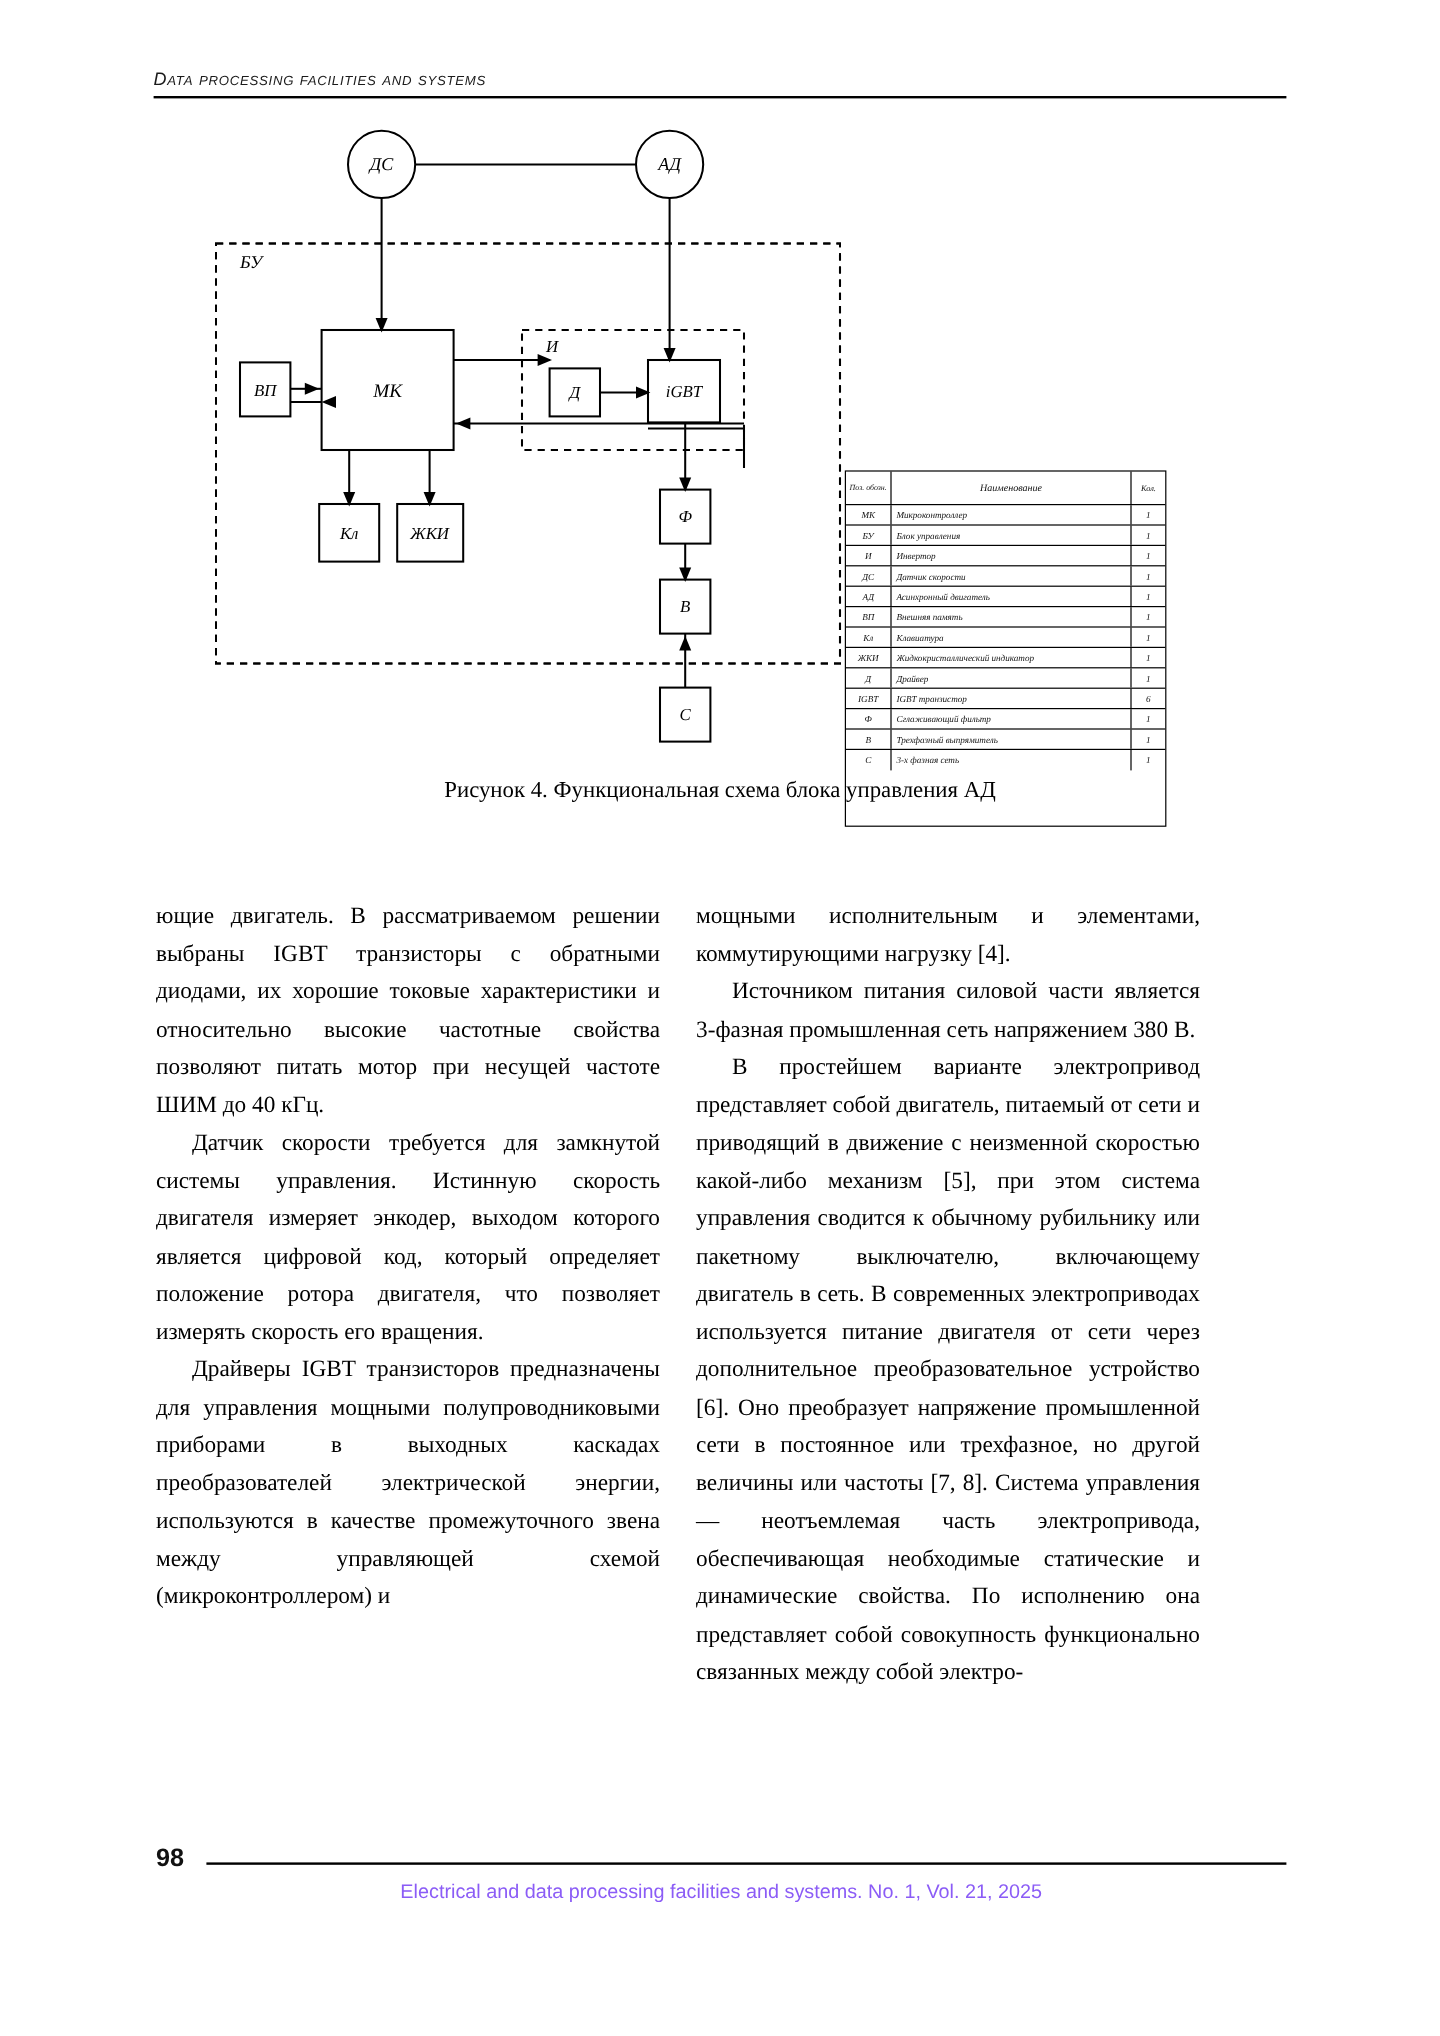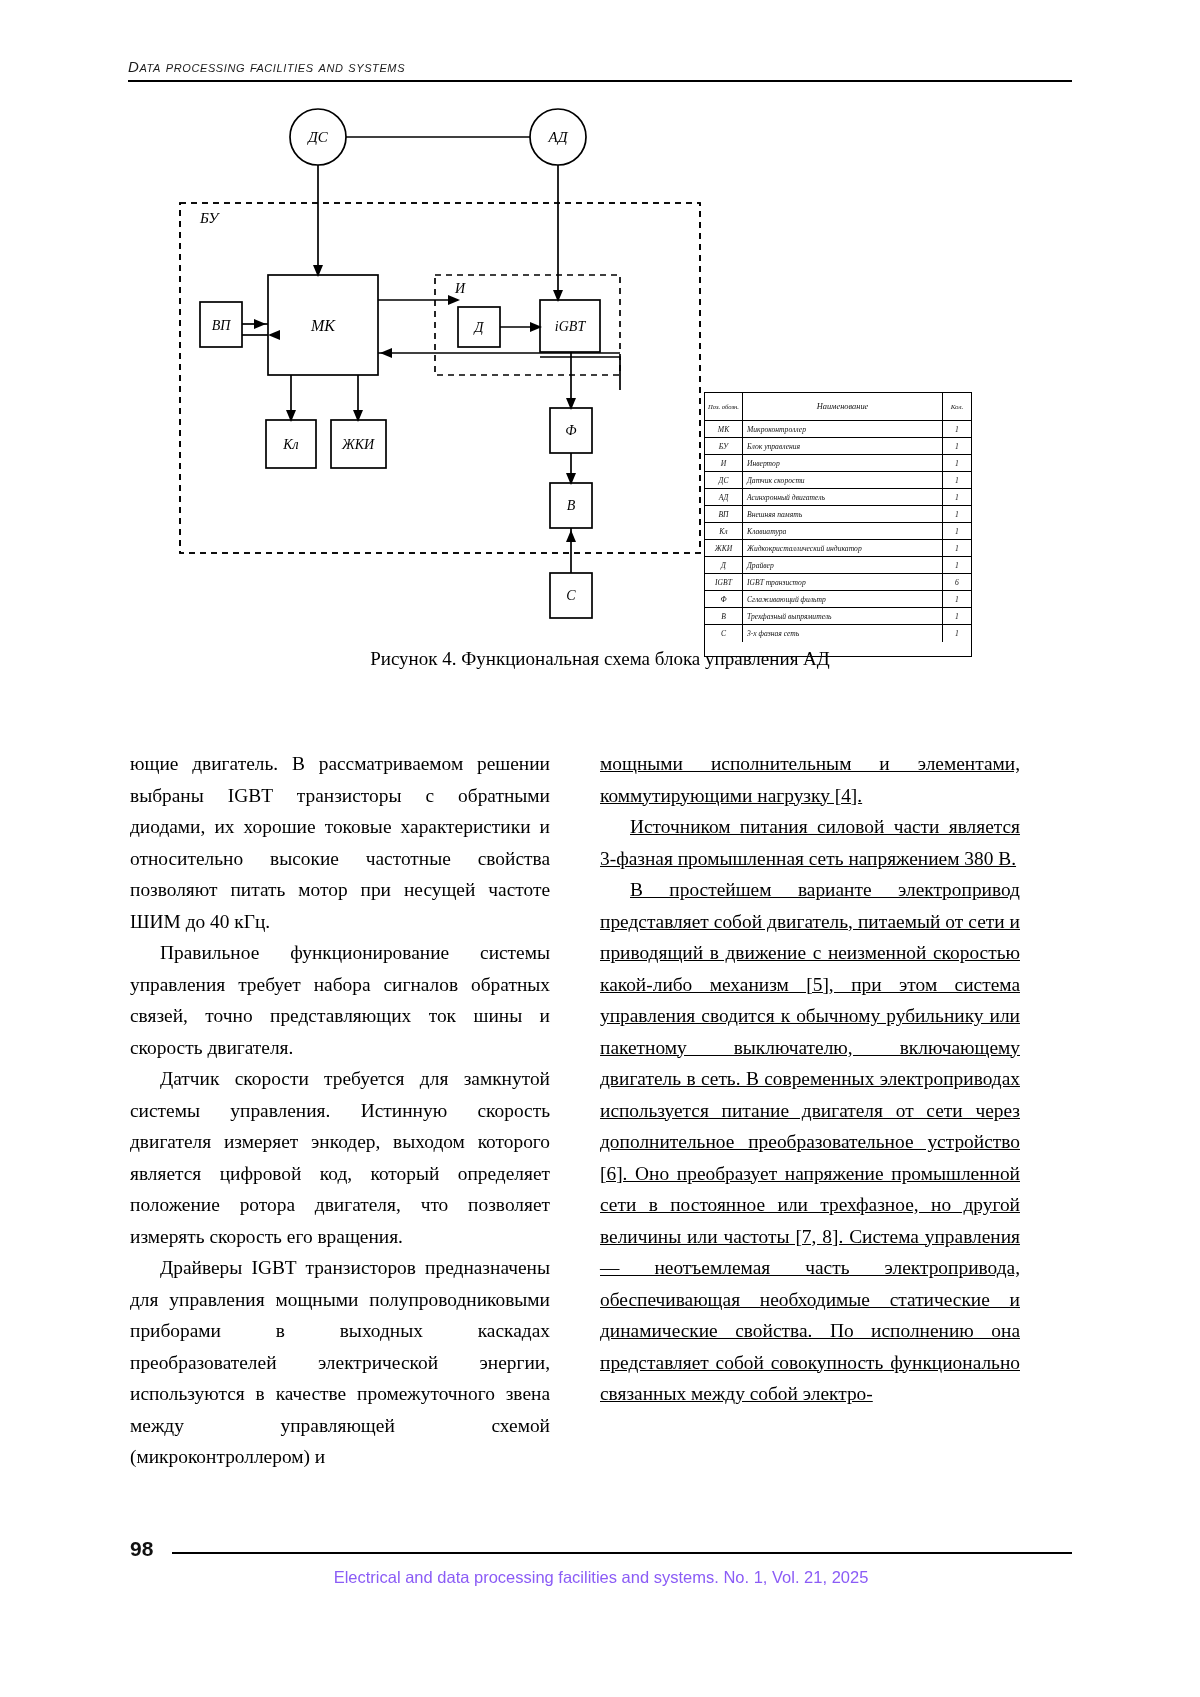--- a/index.html
+++ b/index.html
@@ -73,21 +73,21 @@
     position: absolute;
     top: 748px;
     width: 420px;
     font-size: 19.4px;
     line-height: 31.5px;
     text-align: justify;
     text-justify: inter-word;
     hyphens: manual;
   }
   .col.left { left: 130px; }
-  .col.right { left: 600px; text-decoration: underline; }
+  .col.right { left: 580px; }
   .col p { margin: 0; text-indent: 30px; }
   .col p.first { text-indent: 0; }
 
   
   .folio {
     position: absolute;
     left: 130px;
     top: 1537px;
     font-family: "Liberation Sans", sans-serif;
     font-size: 21px;
@@ -112,21 +112,21 @@
     font-size: 16.5px;
     color: #8b5cf6;
   }
 
   
   .parts-table {
     position: absolute;
     left: 576px;
     top: 297px;
     width: 268px;
-    height: 265px;
+    height: 297px;
     border: 1.6px solid #000;
     box-sizing: border-box;
     font-family: "Liberation Serif", serif;
     font-style: italic;
     font-size: 7.4px;
     color: #111;
     background: #fff;
   }
   .pt-head {
     display: flex;
@@ -367,21 +367,20 @@
       </div>
     </div>
   </div>
 
   <div class="fig-caption ru">
     <b>Рисунок 4.</b><span> Функциональная схема блока управления АД</span>
   </div>
 
   <div class="col left">
     <p class="first">ющие двигатель. В рассматриваемом решении выбраны IGBT транзисторы с обратными диодами, их хорошие токовые характеристики и относительно высокие частотные свойства позволяют питать мотор при несущей частоте ШИМ до 40 кГц.</p>
-    <p>Правильное функционирование системы управления требует набора сигналов обратных связей, точно представляющих ток шины и скорость двигателя.</p>
     <p>Датчик скорости требуется для замкнутой системы управления. Истинную скорость двигателя измеряет энкодер, выходом которого является цифровой код, который определяет положение ротора двигателя, что позволяет измерять скорость его вращения.</p>
     <p>Драйверы IGBT транзисторов предназначены для управления мощными полупроводниковыми приборами в выходных каскадах преобразователей электрической энергии, используются в качестве промежуточного звена между управляющей схемой (микроконтроллером) и</p>
   </div>
 
   <div class="col right">
     <p class="first">мощными исполнительным и элементами, коммутирующими нагрузку [4].</p>
     <p>Источником питания силовой части является 3-фазная промышленная сеть напряжением 380 В.</p>
     <p>В простейшем варианте электропривод представляет собой двигатель, питаемый от сети и приводящий в движение с неизменной скоростью какой-либо механизм [5], при этом система управления сводится к обычному рубильнику или пакетному выключателю, включающему двигатель в сеть. В современных электроприводах используется питание двигателя от сети через дополнительное преобразовательное устройство [6]. Оно преобразует напряжение промышленной сети в постоянное или трехфазное, но другой величины или частоты [7, 8]. Система управления — неотъемлемая часть электропривода, обеспечивающая необходимые статические и динамические свойства. По исполнению она представляет собой совокупность функционально связанных между собой электро-</p>
   </div>
 

